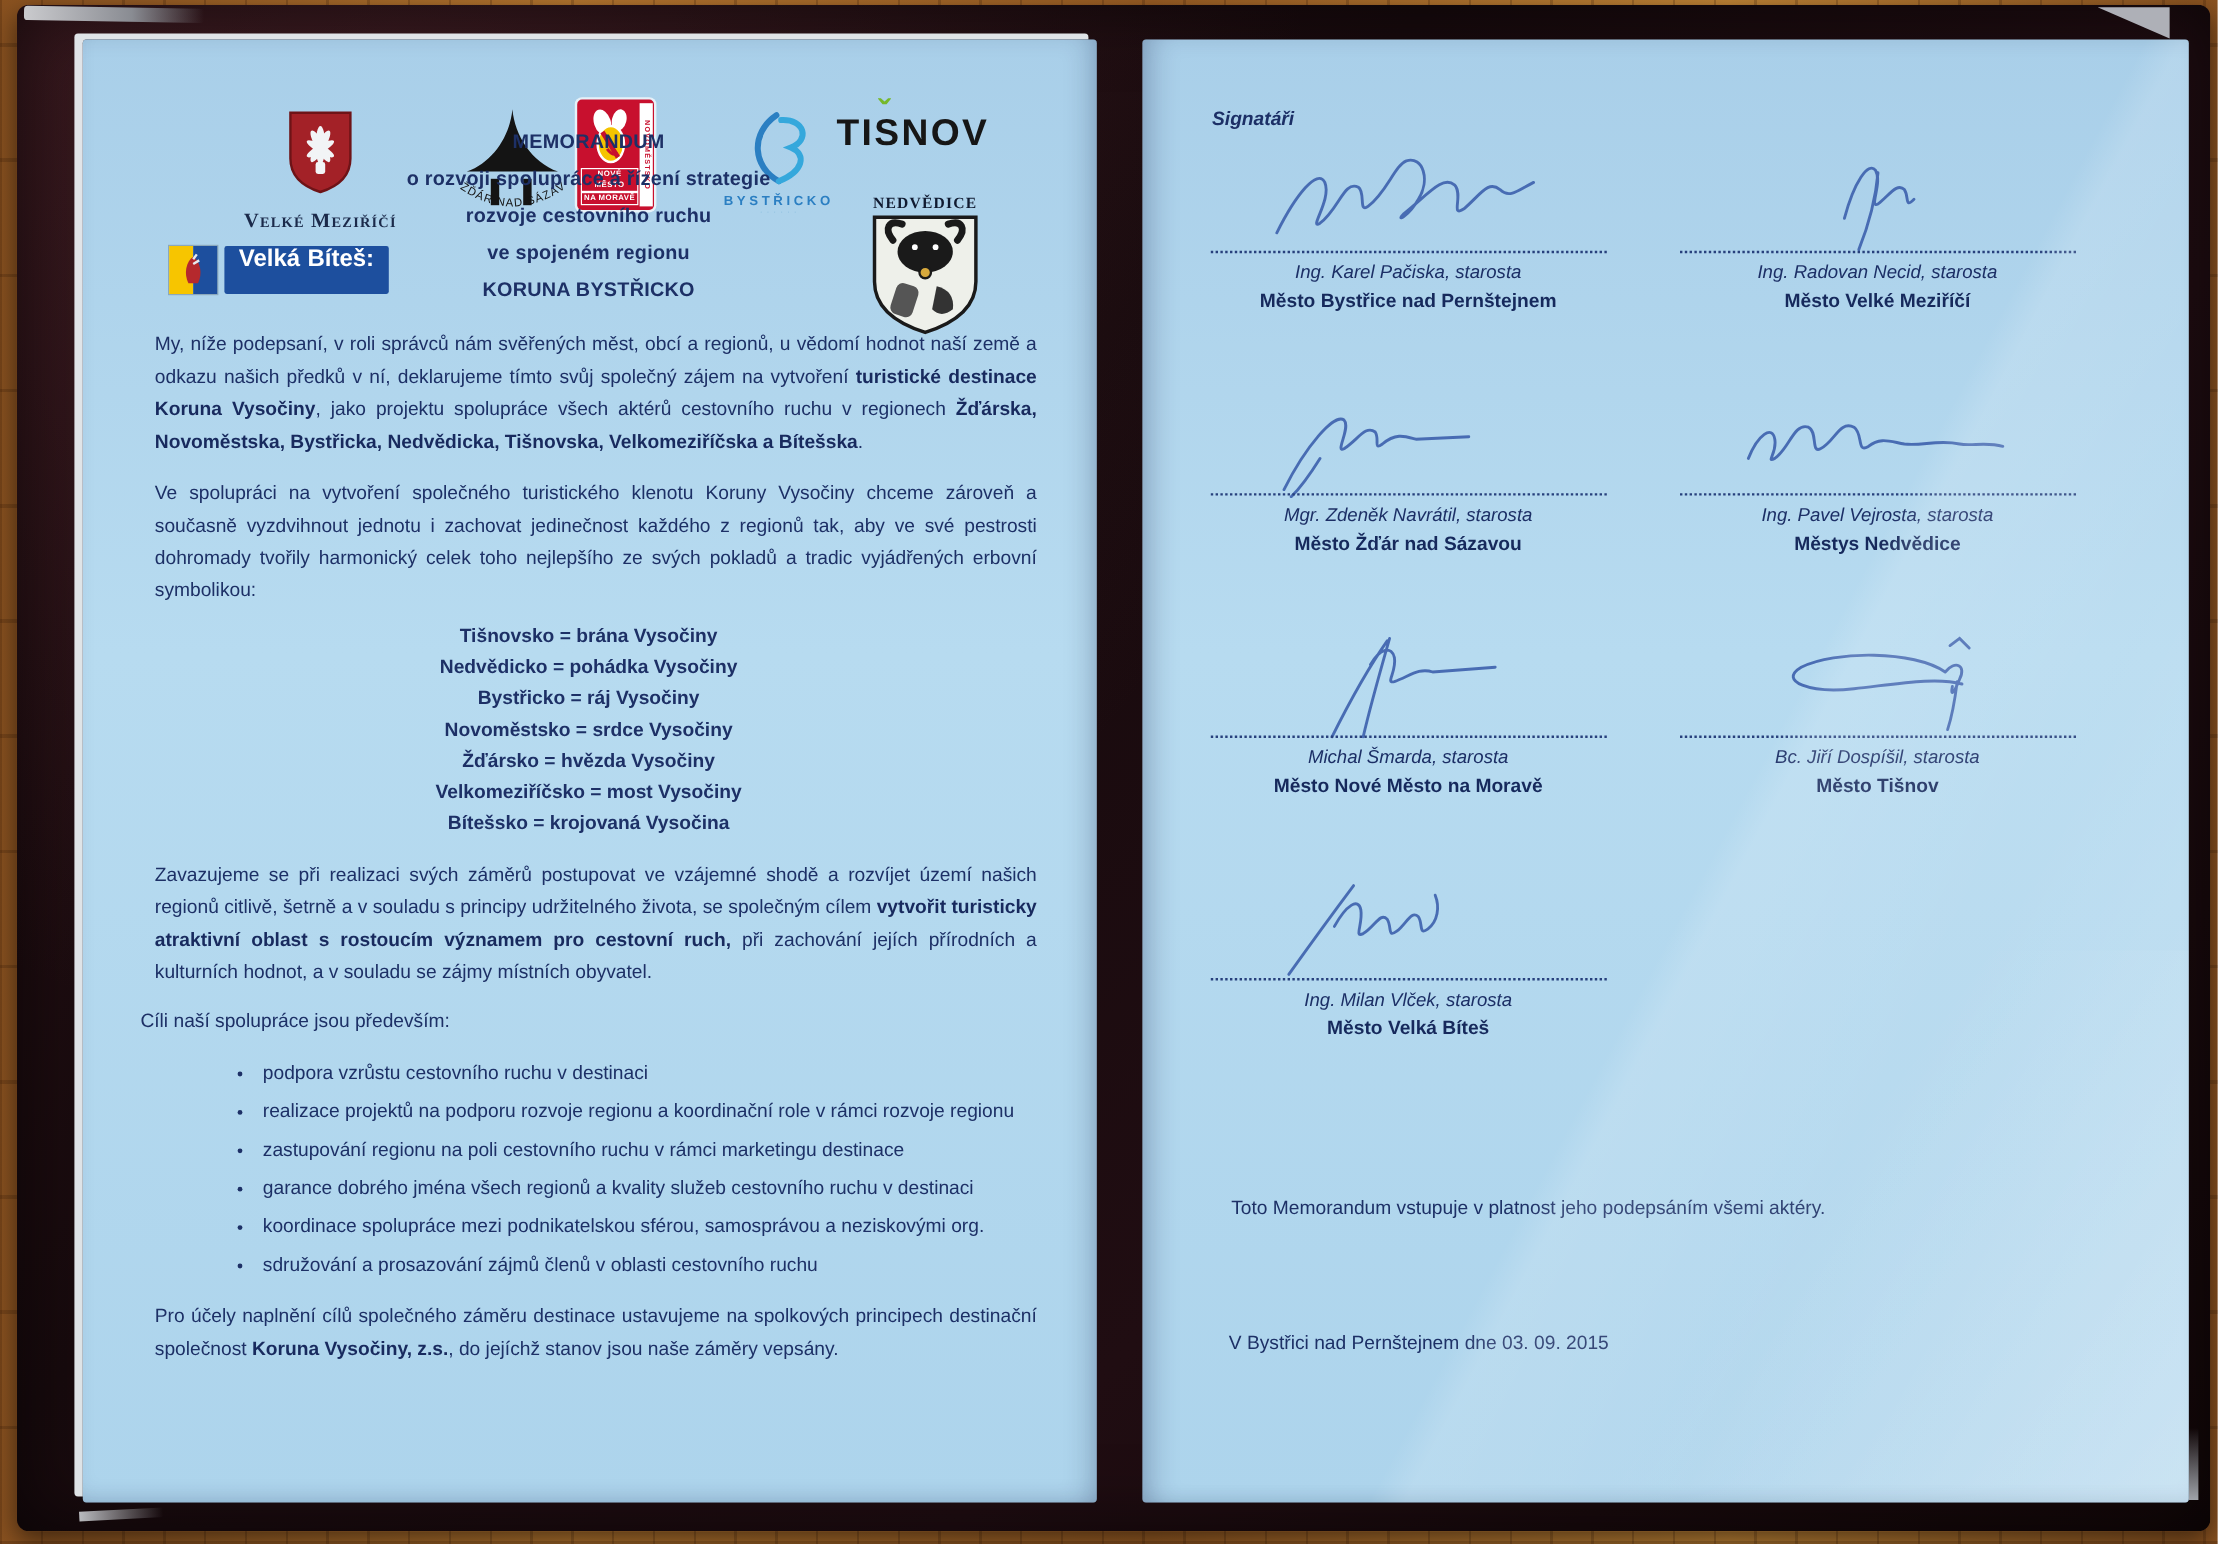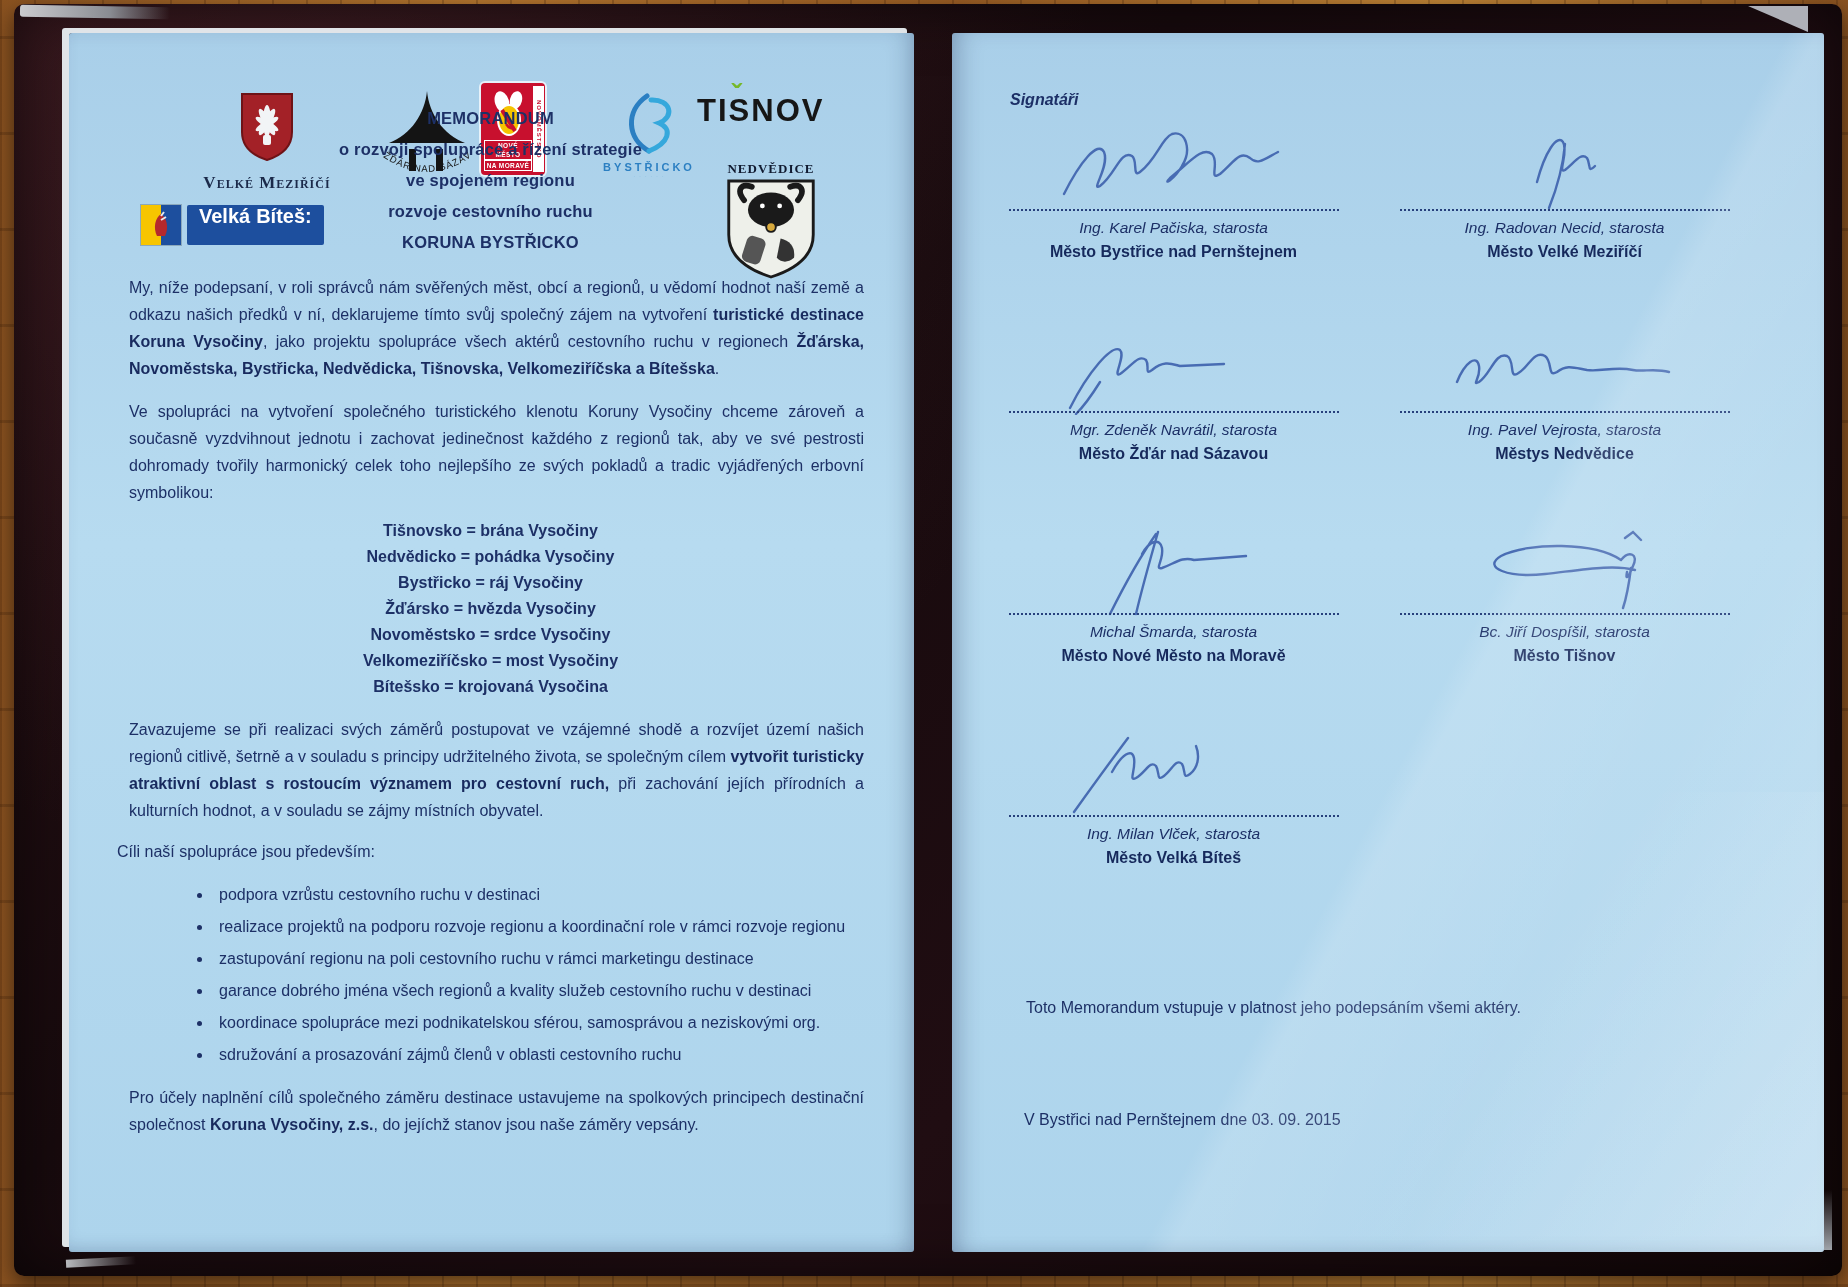--- a/index.html
+++ b/index.html
@@ -210,34 +210,34 @@
         <div class="bites-bar">
           <span class="w">Velká</span>
           <span class="gold">Bíteš:</span>
         </div>
       </div>
 
       <div class="page-content">
         <div class="title-block">
           <div class="title-line">MEMORANDUM</div>
           <div class="title-line">o rozvoji spolupráce a řízení strategie</div>
+          <div class="title-line">rozvoje cestovního ruchu</div>
           <div class="title-line">ve spojeném regionu</div>
-          <div class="title-line">rozvoje cestovního ruchu</div>
           <div class="title-line">KORUNA BYSTŘICKO</div>
         </div>
 
         <p class="doc-par"><span>My, níže podepsaní, v roli správců nám svěřených měst, obcí a regionů, u vědomí hodnot naší země a odkazu našich předků v ní, deklarujeme tímto svůj společný zájem na vytvoření </span><b>turistické destinace Koruna Vysočiny</b><span>, jako projektu spolupráce všech aktérů cestovního ruchu v regionech </span><b>Žďárska, Novoměstska, Bystřicka, Nedvědicka, Tišnovska, Velkomeziříčska a Bítešska</b><span>.</span></p>
         <p class="doc-par">Ve spolupráci na vytvoření společného turistického klenotu Koruny Vysočiny chceme zároveň a současně vyzdvihnout jednotu i zachovat jedinečnost každého z regionů tak, aby ve své pestrosti dohromady tvořily harmonický celek toho nejlepšího ze svých pokladů a tradic vyjádřených erbovní symbolikou:</p>
 
         <div class="symbol-block">
           <div class="symbol-line">Tišnovsko = brána Vysočiny</div>
           <div class="symbol-line">Nedvědicko = pohádka Vysočiny</div>
           <div class="symbol-line">Bystřicko = ráj Vysočiny</div>
+          <div class="symbol-line">Novoměstsko = srdce Vysočiny</div>
           <div class="symbol-line">Žďársko = hvězda Vysočiny</div>
-          <div class="symbol-line">Novoměstsko = srdce Vysočiny</div>
           <div class="symbol-line">Velkomeziříčsko = most Vysočiny</div>
           <div class="symbol-line">Bítešsko = krojovaná Vysočina</div>
         </div>
 
         <p class="doc-par"><span>Zavazujeme se při realizaci svých záměrů postupovat ve vzájemné shodě a rozvíjet území našich regionů citlivě, šetrně a v souladu s principy udržitelného života, se společným cílem </span><b>vytvořit turisticky atraktivní oblast s rostoucím významem pro cestovní ruch,</b><span> při zachování jejích přírodních a kulturních hodnot, a v souladu se zájmy místních obyvatel.</span></p>
         <p class="goals-intro">Cíli naší spolupráce jsou především:</p>
 
         <ul class="goals">
           <li>podpora vzrůstu cestovního ruchu v destinaci</li>
           <li>realizace projektů na podporu rozvoje regionu a koordinační role v rámci rozvoje regionu</li>

